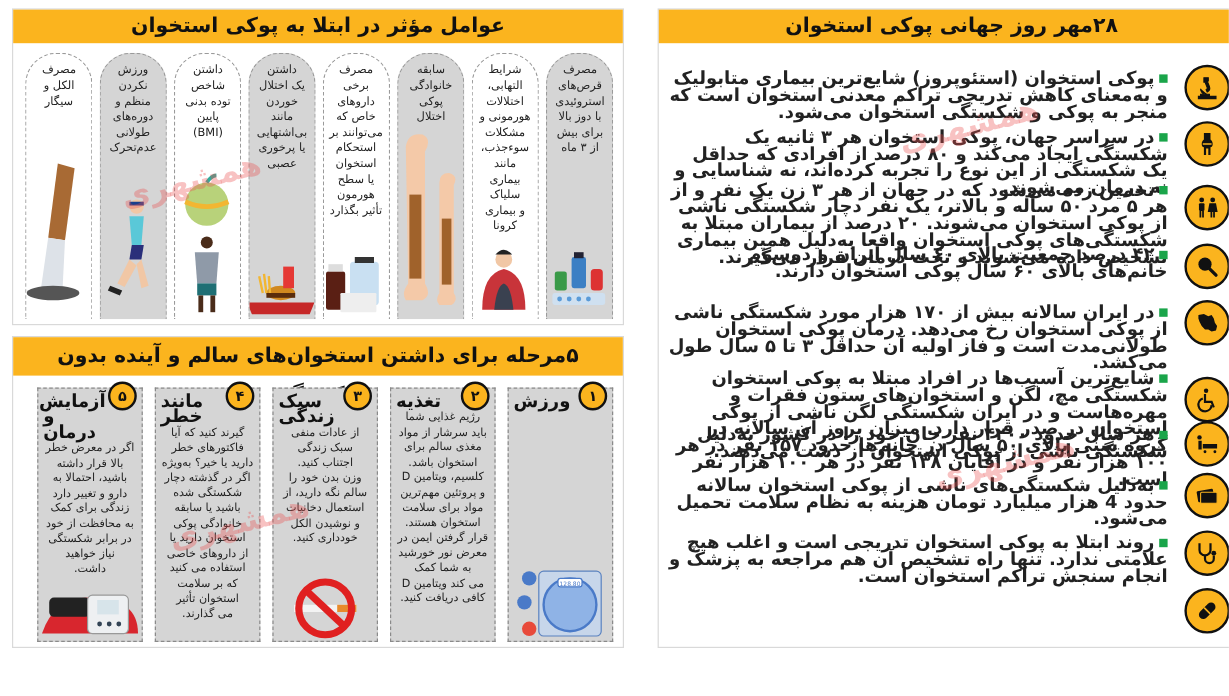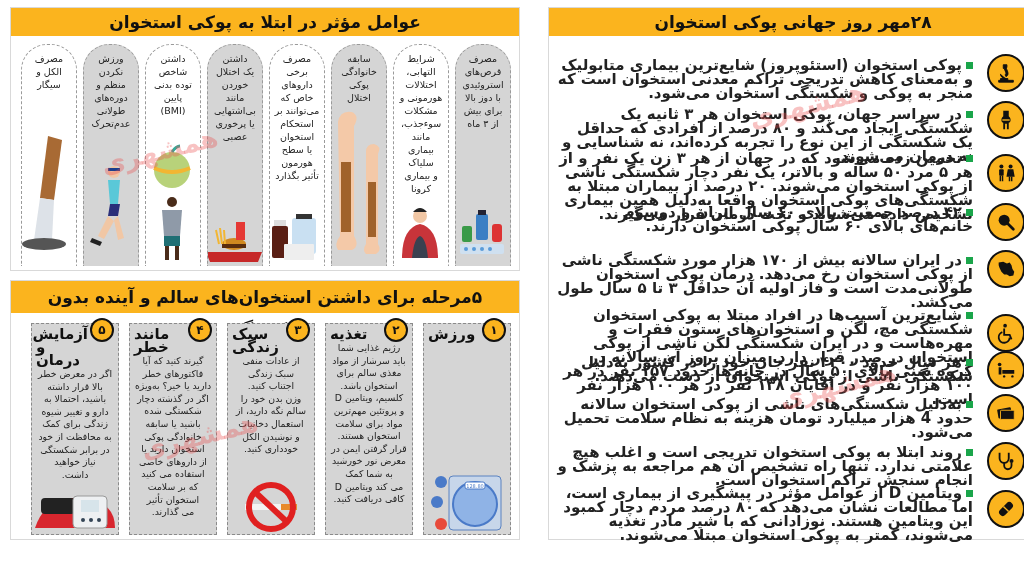--- a/index.html
+++ b/index.html
@@ -172,21 +172,20 @@
 
   <div class="fact" style="top:478px;height:50px">
     <span class="fact-icon" style="top:4px">
       <svg viewBox="0 0 24 24">
           <g transform="rotate(45 12 12)">
             <rect x="8" y="3" width="8" height="18" rx="4" fill="#111"></rect>
             <path d="M8 12h8" stroke="#fbb41e" stroke-width="1.5"></path>
           </g>
         </svg>
     </span>
-    <p class="fact-text" style="top:0px"><span class="bullet"></span><span>ویتامین D از عوامل مؤثر در پیشگیری از بیماری است، اما مطالعات نشان می‌دهد که ۸۰ درصد مردم دچار کمبود این ویتامین هستند. نوزادانی که با شیر مادر تغذیه می‌شوند، کمتر به پوکی استخوان مبتلا می‌شوند.</span></p>
   </div>
 
   <span class="watermark" style="right:170px;top:82px">همشهری</span>
   <span class="watermark" style="right:140px;top:362px">همشهری</span>
 </section>
 
 <section class="panel" id="factors">
   <h1 class="panel-head">عوامل مؤثر در ابتلا به پوکی استخوان</h1>
 
   <div class="factor-col gray" style="right:8px">
@@ -423,21 +422,21 @@
 می گذارند.</div>
   </div>
 
   <div class="step-col" style="right:400px">
     <span class="step-num">۵</span>
     <div class="step-title">آزمایش
 و درمان</div>
     <div class="step-text">اگر در معرض خطر
 بالا قرار داشته
 باشید، احتمالا به
-دارو و تغییر شیوه
+دارو و تغییر دارد
 زندگی برای کمک
 به محافظت از خود
 در برابر شکستگی
 نیاز خواهید
 داشت.</div>
     <div class="step-illus">
       <svg viewBox="0 0 84 44" width="84" height="44">
           <path d="M2 40q10-30 40-30q40 0 40 30z" fill="#d8262e"></path>
           <rect x="8" y="10" width="34" height="16" rx="4" fill="#222"></rect>
           <rect x="40" y="8" width="34" height="32" rx="4" fill="#eef0f2" stroke="#999"></rect>

